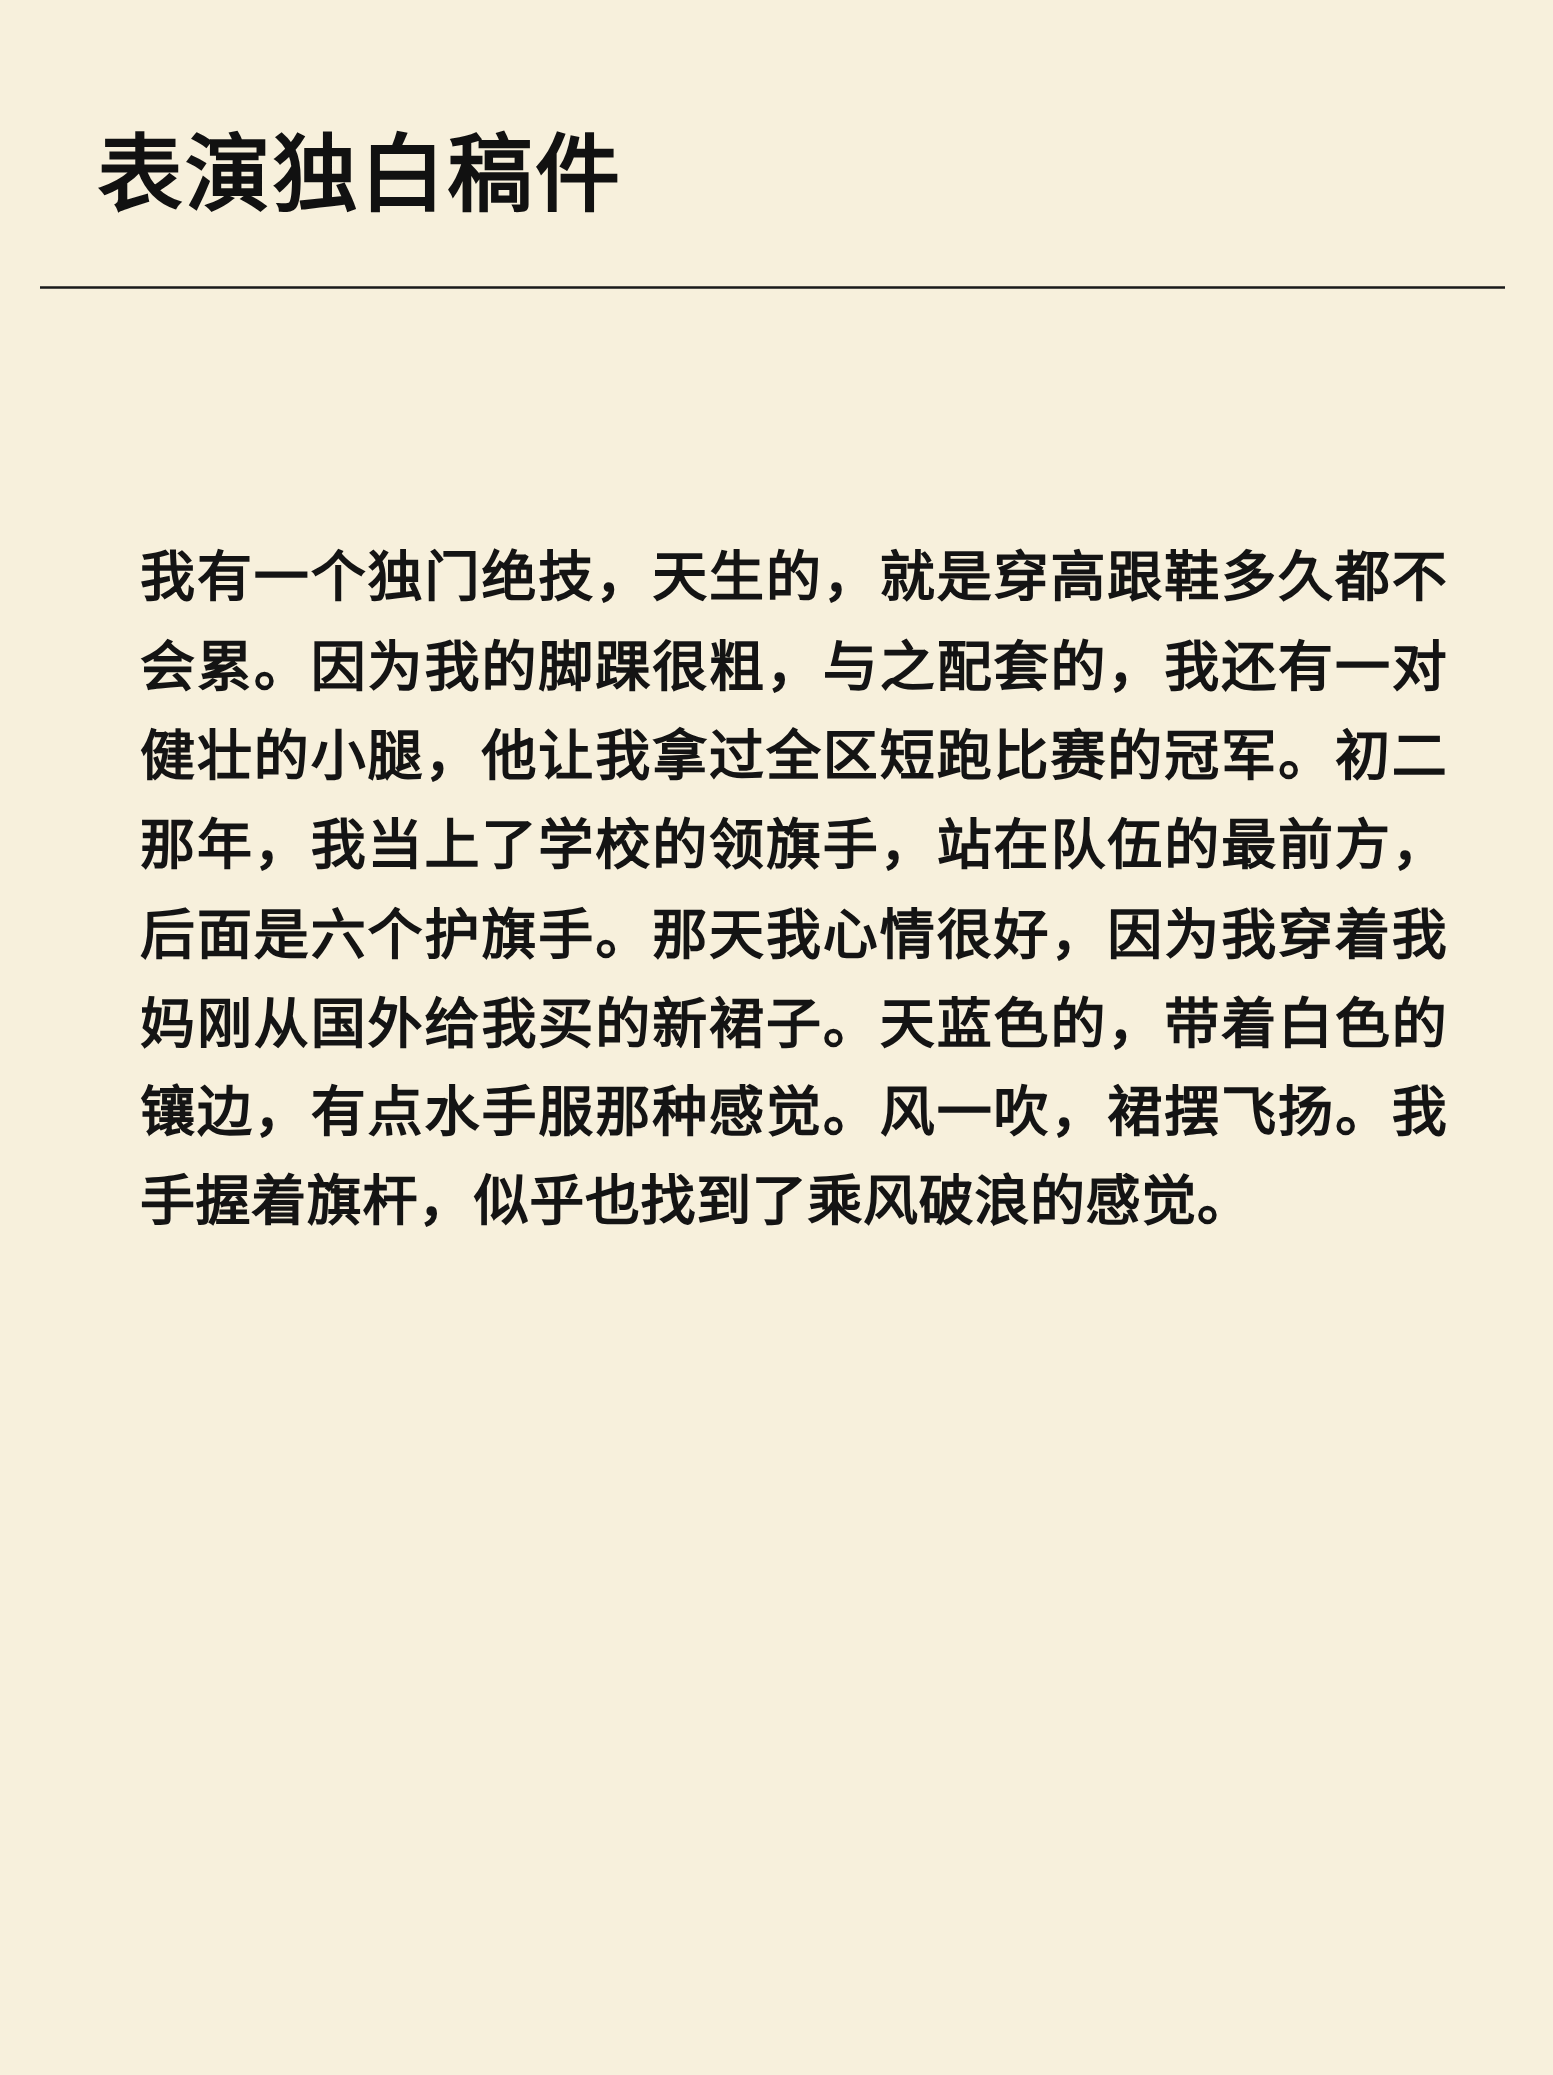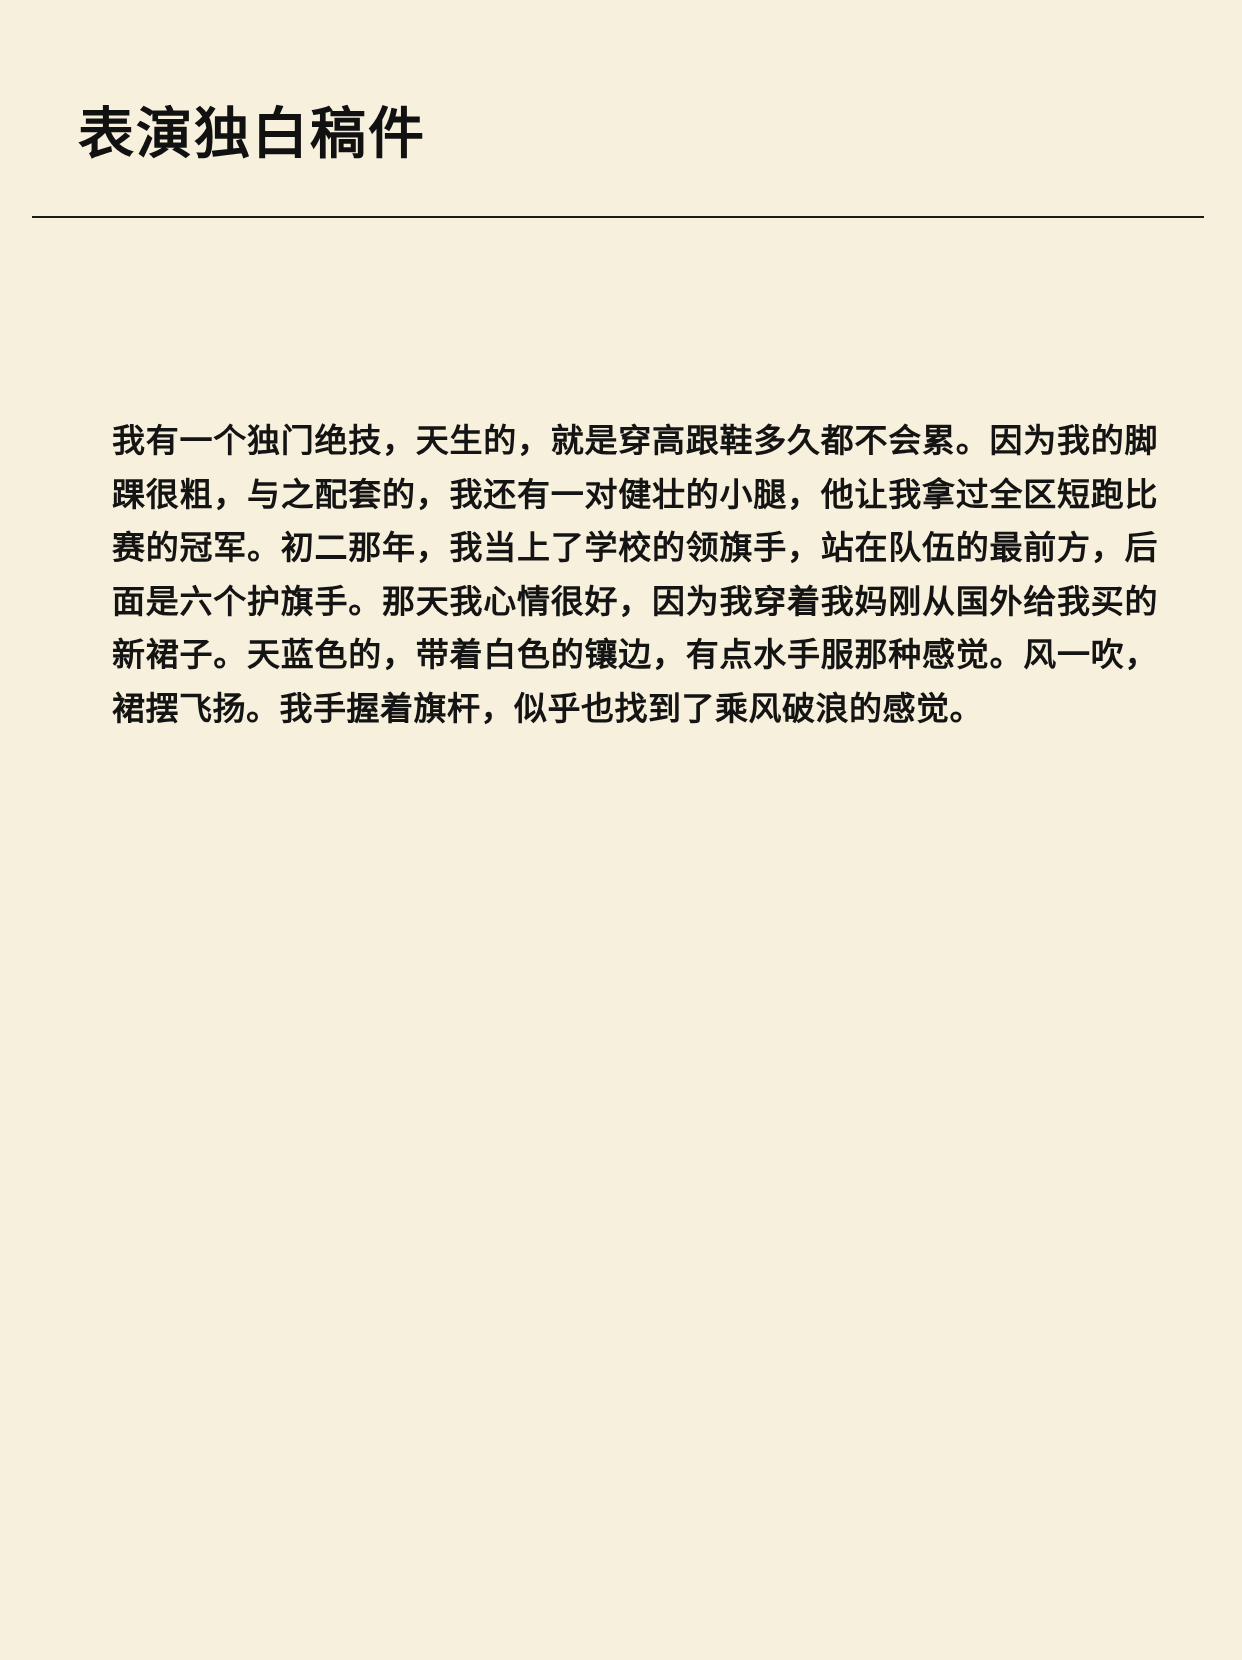--- a/index.html
+++ b/index.html
@@ -19,39 +19,39 @@
     height: 1660px;
     background: #f7f0dc;
     box-sizing: border-box;
   }
   .title-block {
     padding: 104px 78px 0 78px;
   }
   .doc-title {
     font-family: "DejaVu Sans", "Liberation Sans", sans-serif;
     font-weight: bold;
-    font-size: 56px;
+    font-size: 68px;
     line-height: 1.08;
     letter-spacing: 2px;
     color: #111111;
     margin: 0;
     white-space: nowrap;
   }
   .title-rule {
     margin: 52px 38px 0 32px;
     border: 0;
     border-top: 2px solid #1a1a1a;
     height: 0;
   }
   .body-block {
     padding: 196px 84px 0 112px;
   }
   .body-paragraph {
     font-family: "DejaVu Serif", "Liberation Serif", serif;
-    font-size: 33px;
+    font-size: 44px;
     line-height: 1.62;
     color: #141414;
     margin: 0;
     text-align: justify;
     text-justify: inter-character;
     letter-spacing: 0.5px;
     font-weight: 600;
   }
 </style>
 </head>

